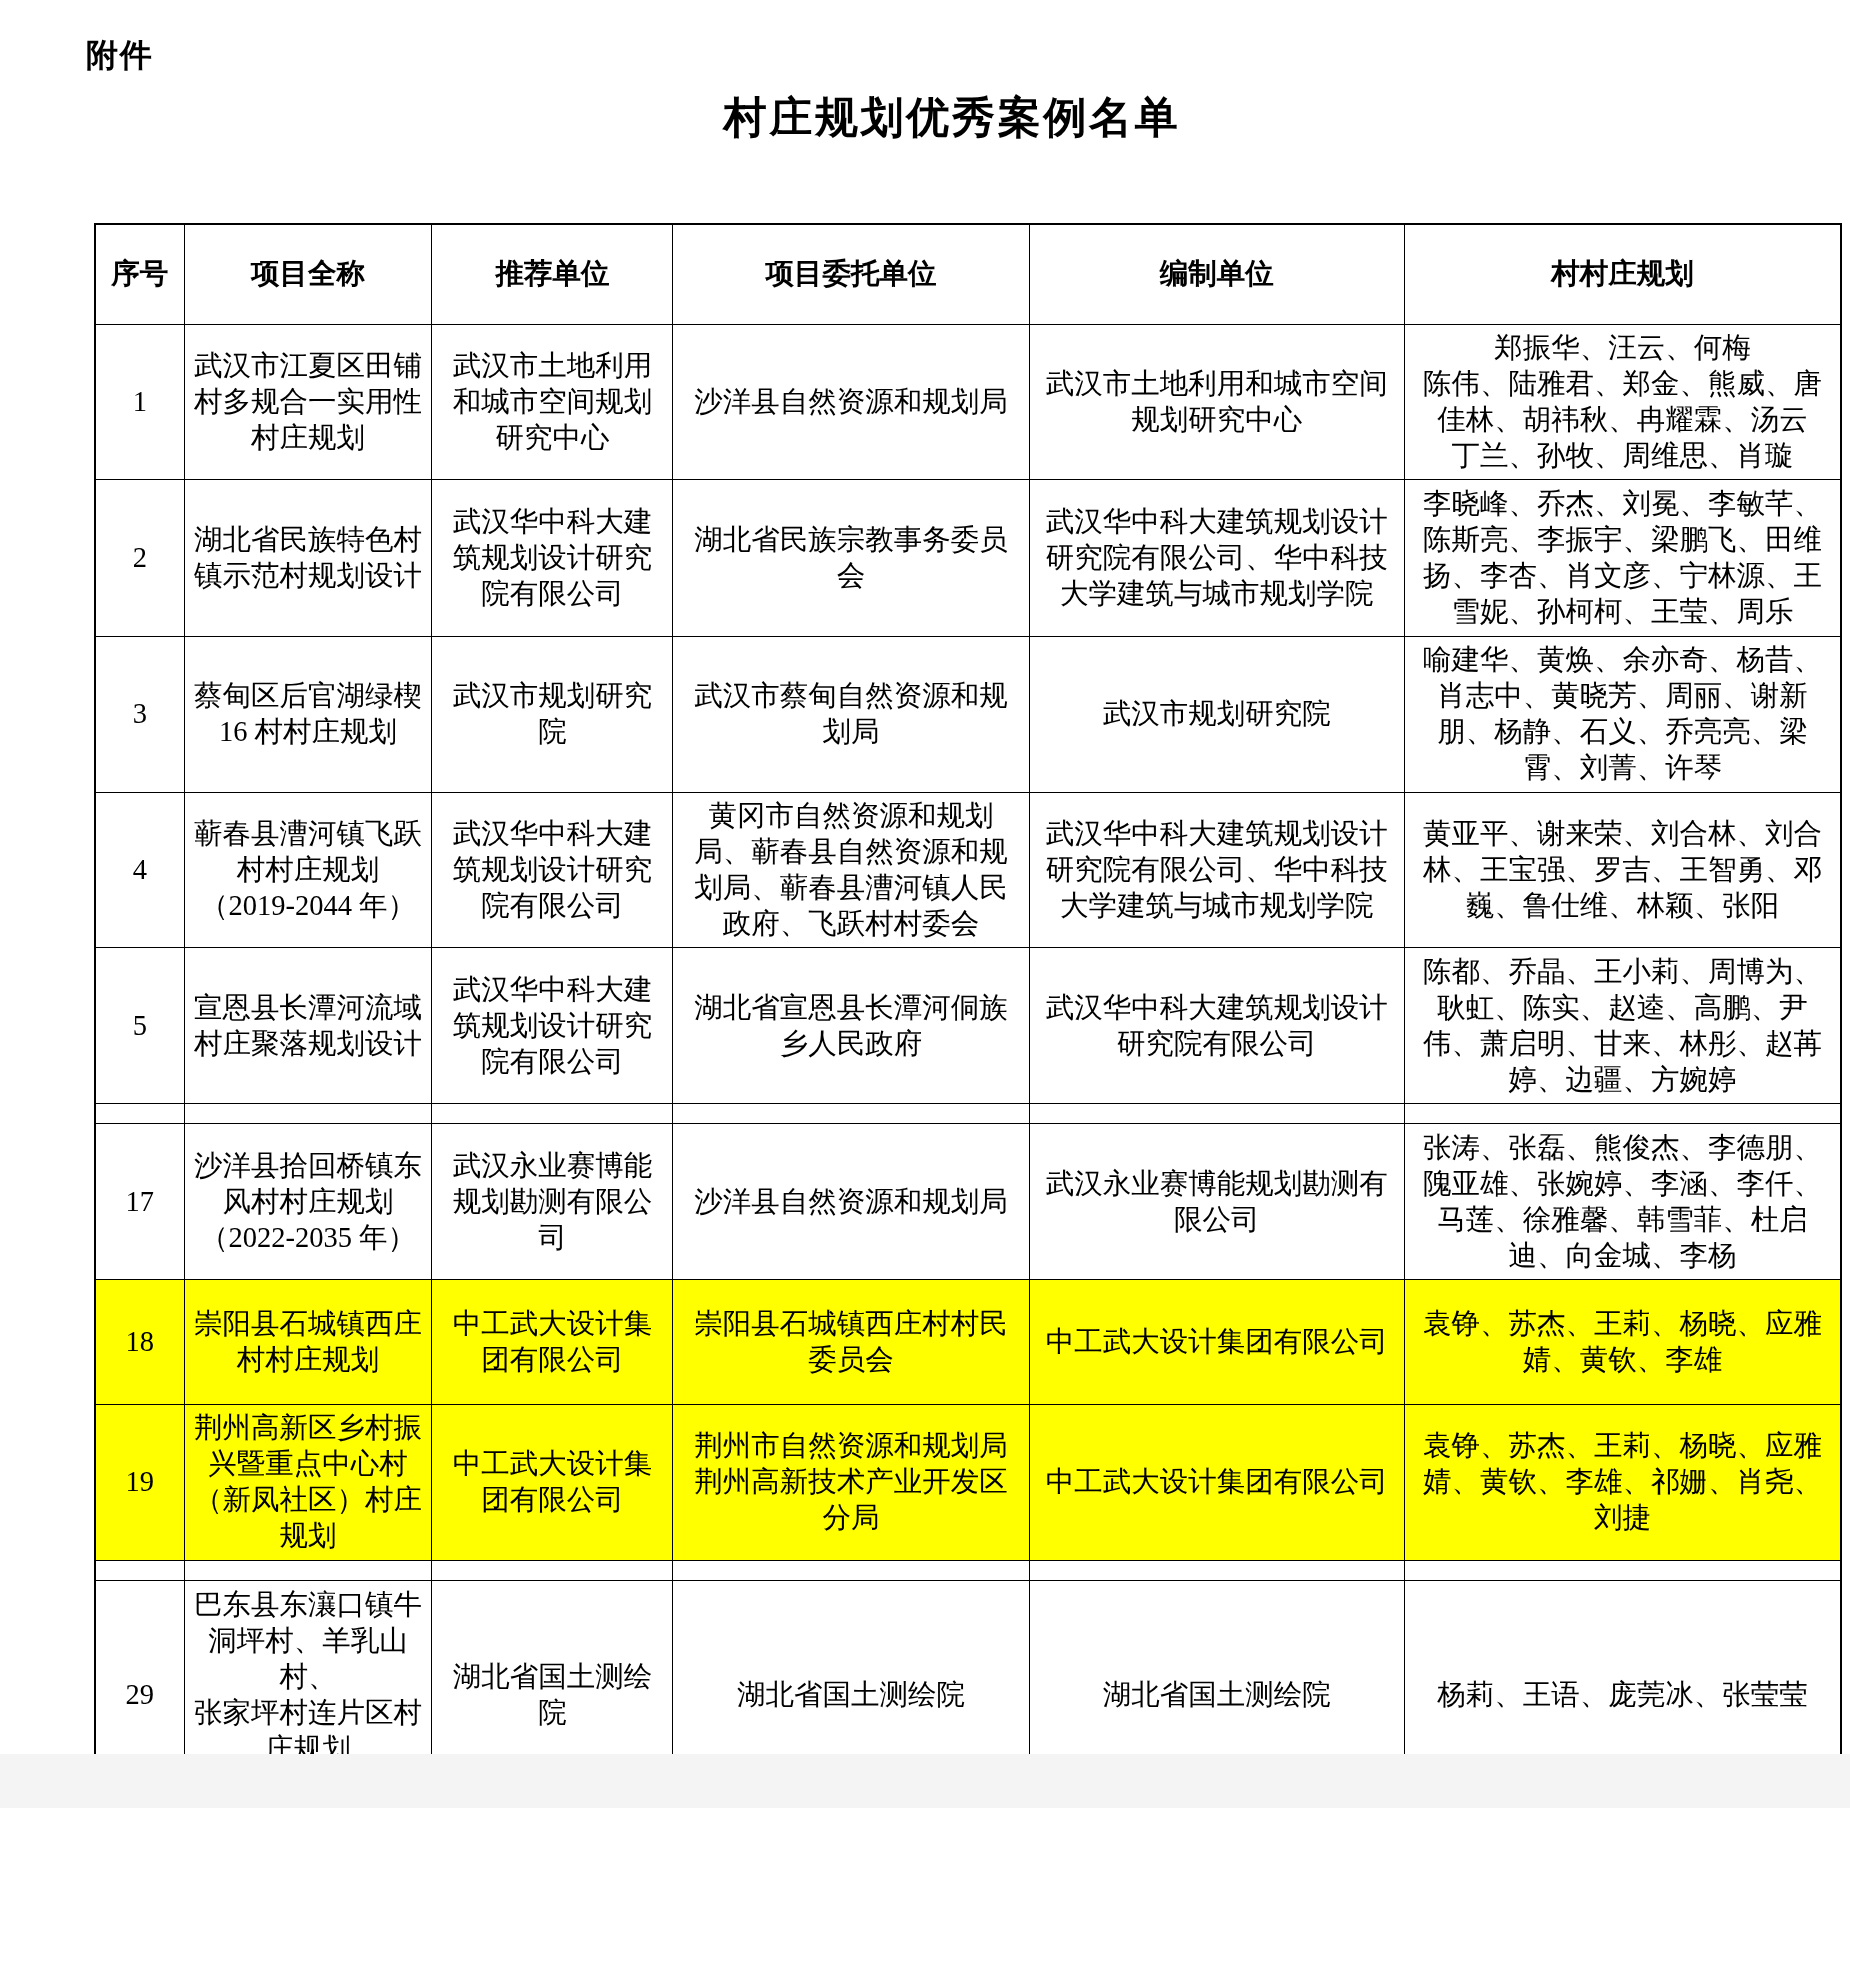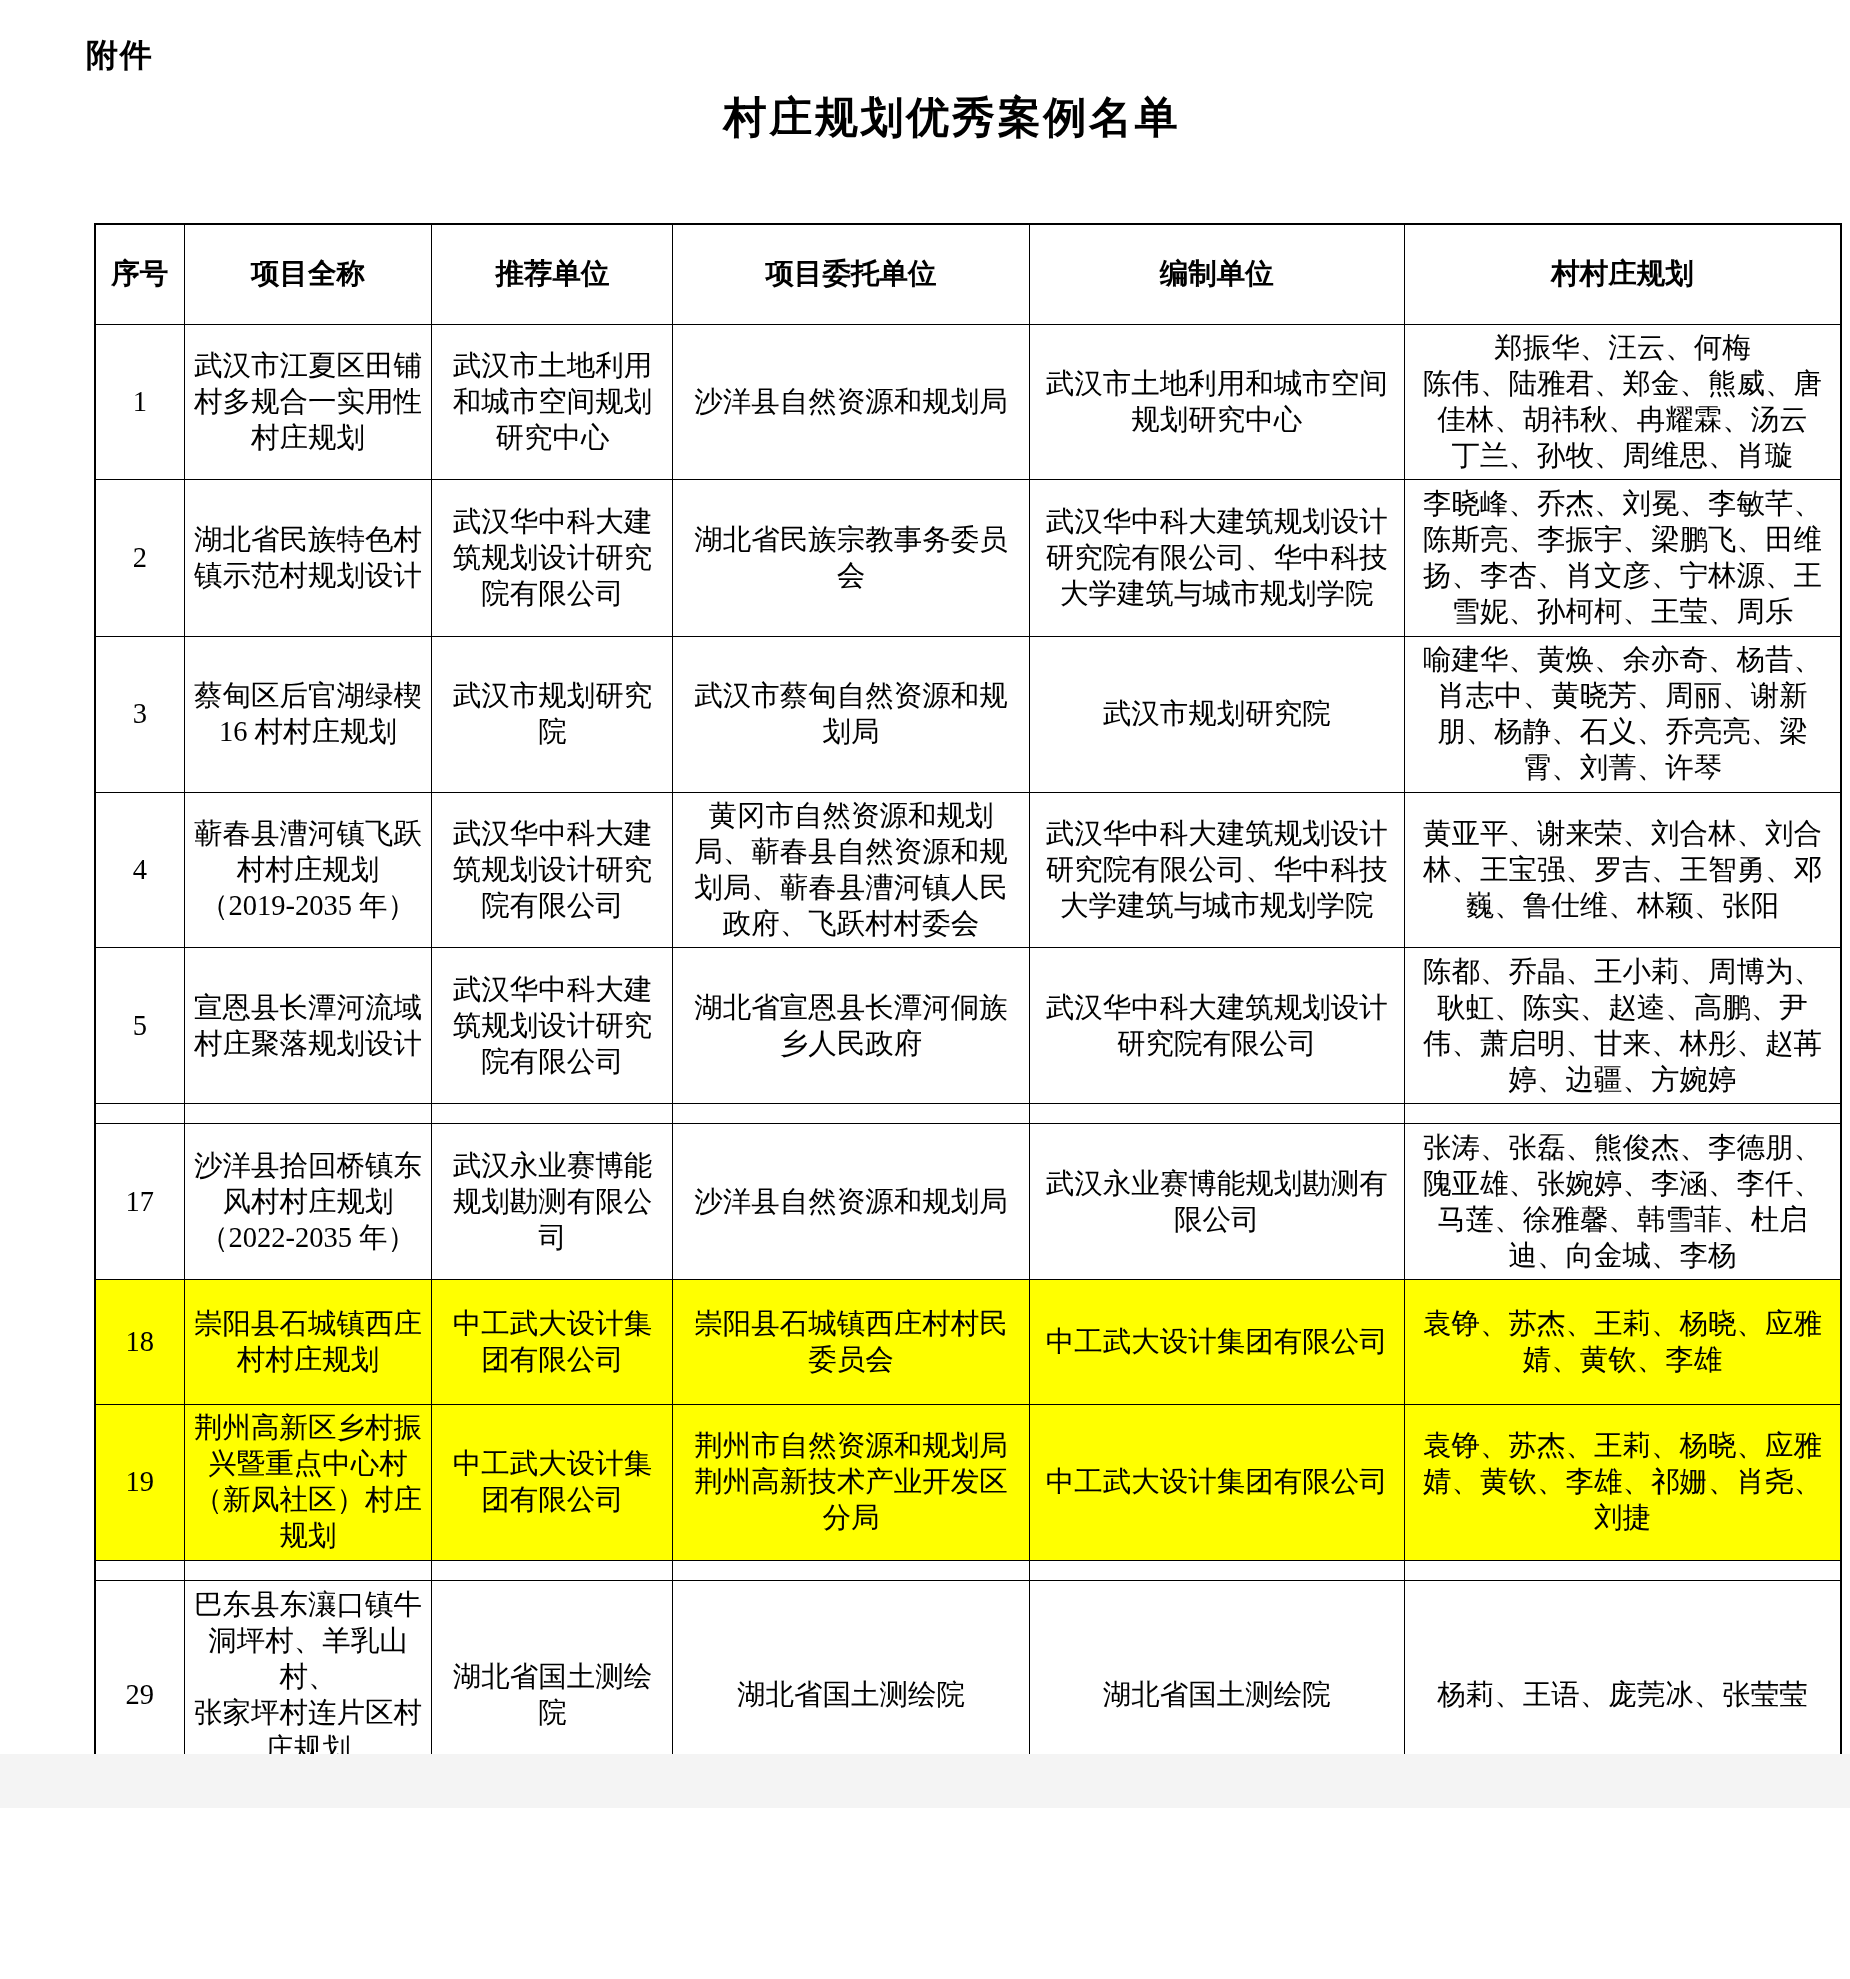--- a/index.html
+++ b/index.html
@@ -127,21 +127,21 @@
             <td>3</td>
             <td>蔡甸区后官湖绿楔 16 村村庄规划</td>
             <td>武汉市规划研究院</td>
             <td>武汉市蔡甸自然资源和规划局</td>
             <td>武汉市规划研究院</td>
             <td>喻建华、黄焕、余亦奇、杨昔、肖志中、黄晓芳、周丽、谢新朋、杨静、石义、乔亮亮、梁霄、刘菁、许琴</td>
           </tr>
           <tr style="height: 155px;">
             <td>4</td>
             <td>蕲春县漕河镇飞跃村村庄规划
-（2019-2035 年）</td>
+（2019-2044 年）</td>
             <td>武汉华中科大建筑规划设计研究院有限公司</td>
             <td>黄冈市自然资源和规划局、蕲春县自然资源和规划局、蕲春县漕河镇人民政府、飞跃村村委会</td>
             <td>武汉华中科大建筑规划设计研究院有限公司、华中科技大学建筑与城市规划学院</td>
             <td>黄亚平、谢来荣、刘合林、刘合林、王宝强、罗吉、王智勇、邓巍、鲁仕维、林颖、张阳</td>
           </tr>
           <tr style="height: 155px;">
             <td>5</td>
             <td>宣恩县长潭河流域村庄聚落规划设计</td>
             <td>武汉华中科大建筑规划设计研究院有限公司</td>
             <td>湖北省宣恩县长潭河侗族乡人民政府</td>

